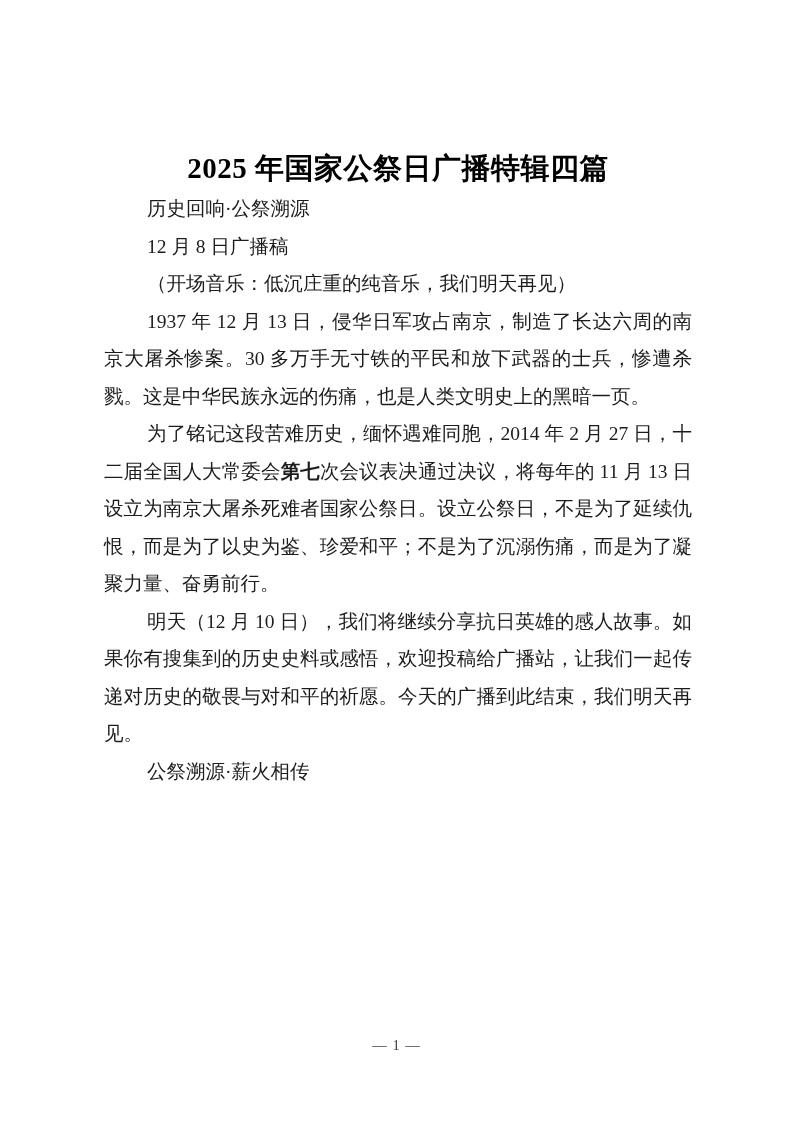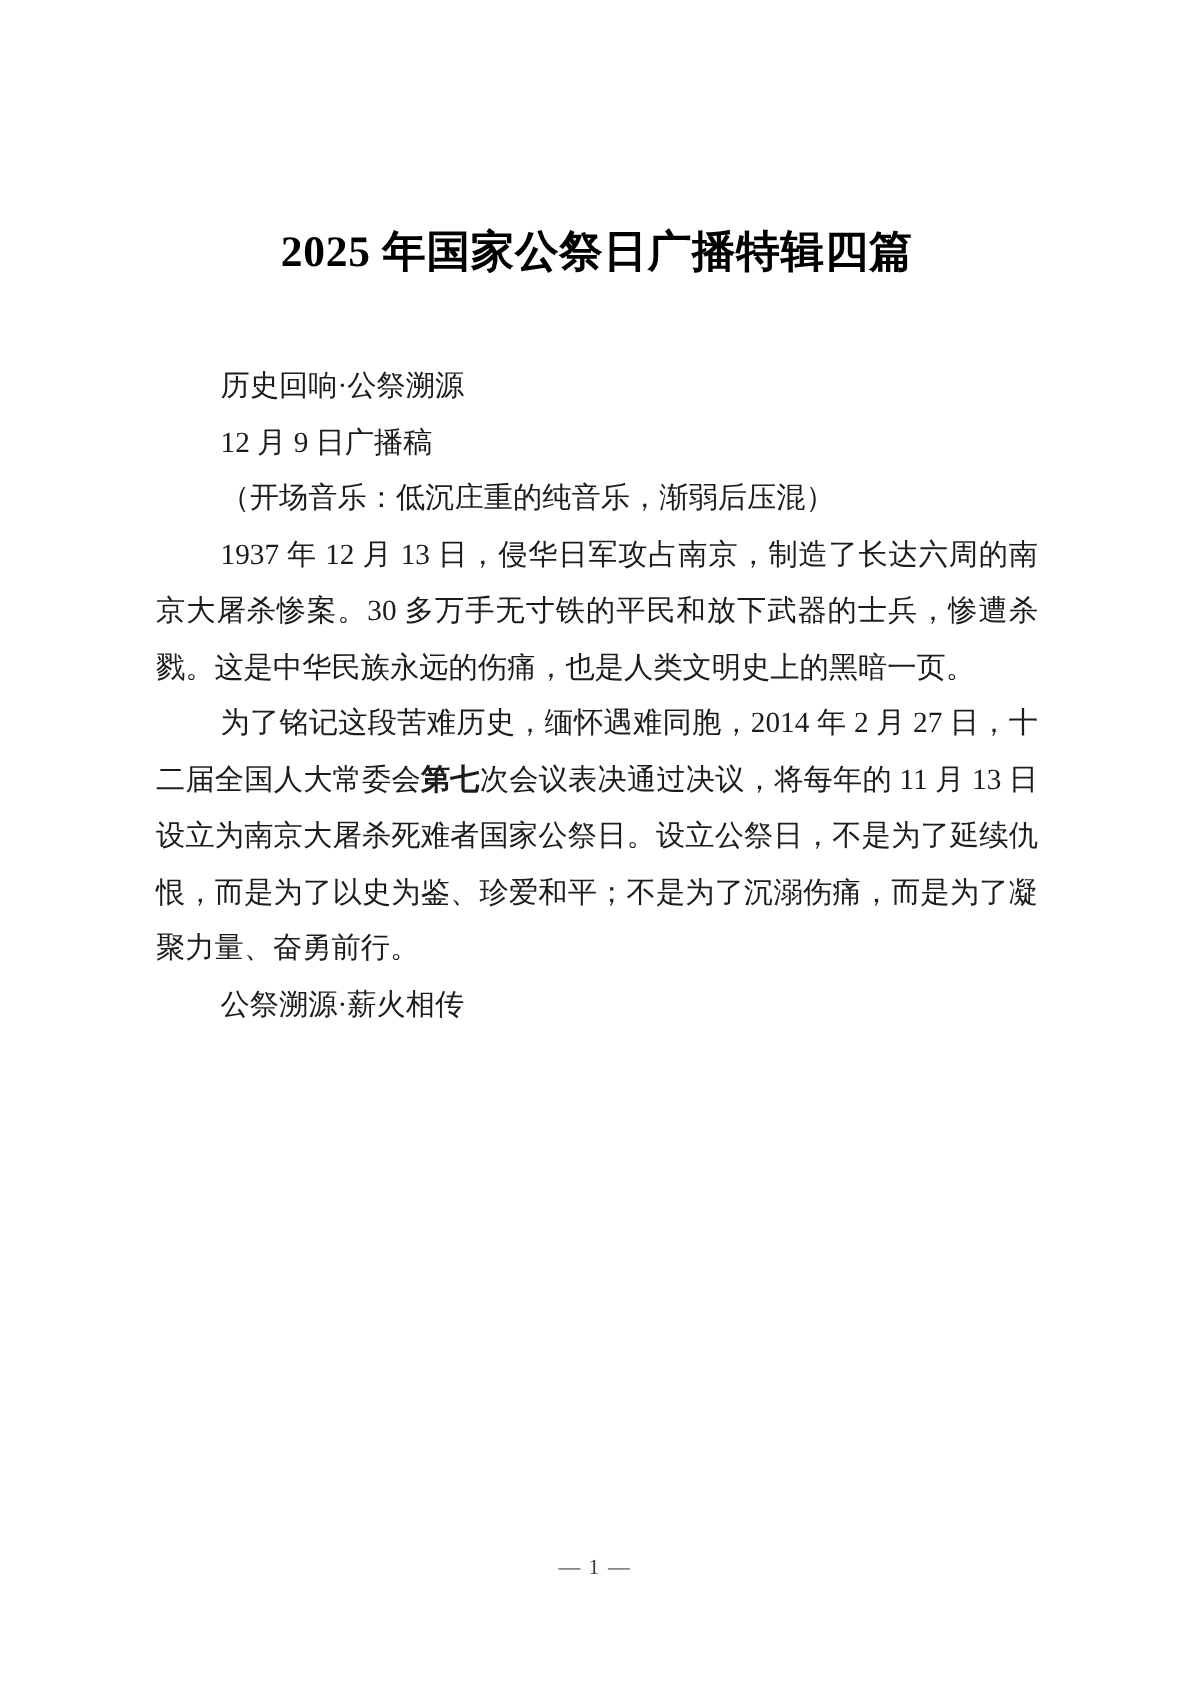--- a/index.html
+++ b/index.html
@@ -26,21 +26,20 @@
     margin: 146px 0 0 0;
     font-size: 29px;
     line-height: 44px;
     font-weight: 700;
     text-align: center;
     color: #000000;
     letter-spacing: 0.5px;
     white-space: nowrap;
   }
   .body-text {
-    margin-top: 49px;
     font-size: 19.5px;
     line-height: 37.5px;
     text-align: justify;
     text-justify: inter-ideograph;
   }
   .body-text p {
     margin: 0;
     padding: 0;
     text-indent: 43px;
   }
@@ -62,23 +61,24 @@
 </head>
 <body>
 
 <div class="page">
   <div class="content">
 
     <h1 class="doc-title">2025 年国家公祭日广播特辑四篇</h1>
 
     <div class="body-text">
       <p>历史回响·公祭溯源</p>
-      <p>12 月 9 日广播稿</p>
-      <p>（开场音乐：低沉庄重的纯音乐，渐弱后压混）</p>
+      <p>12 月 8 日广播稿</p>
+      <p>（开场音乐：低沉庄重的纯音乐，我们明天再见）</p>
       <p>1937 年 12 月 13 日，侵华日军攻占南京，制造了长达六周的南京大屠杀惨案。30 多万手无寸铁的平民和放下武器的士兵，惨遭杀戮。这是中华民族永远的伤痛，也是人类文明史上的黑暗一页。</p>
       <p><span>为了铭记这段苦难历史，缅怀遇难同胞，2014 年 2 月 27 日，十二届全国人大常委会</span><b>第七</b><span>次会议表决通过决议，将每年的 11 月 13 日设立为南京大屠杀死难者国家公祭日。设立公祭日，不是为了延续仇恨，而是为了以史为鉴、珍爱和平；不是为了沉溺伤痛，而是为了凝聚力量、奋勇前行。</span></p>
+      <p>明天（12 月 10 日），我们将继续分享抗日英雄的感人故事。如果你有搜集到的历史史料或感悟，欢迎投稿给广播站，让我们一起传递对历史的敬畏与对和平的祈愿。今天的广播到此结束，我们明天再见。</p>
       <p>公祭溯源·薪火相传</p>
     </div>
 
   </div>
 
   <div class="page-footer">— 1 —</div>
 </div>
 
 </body></html>

